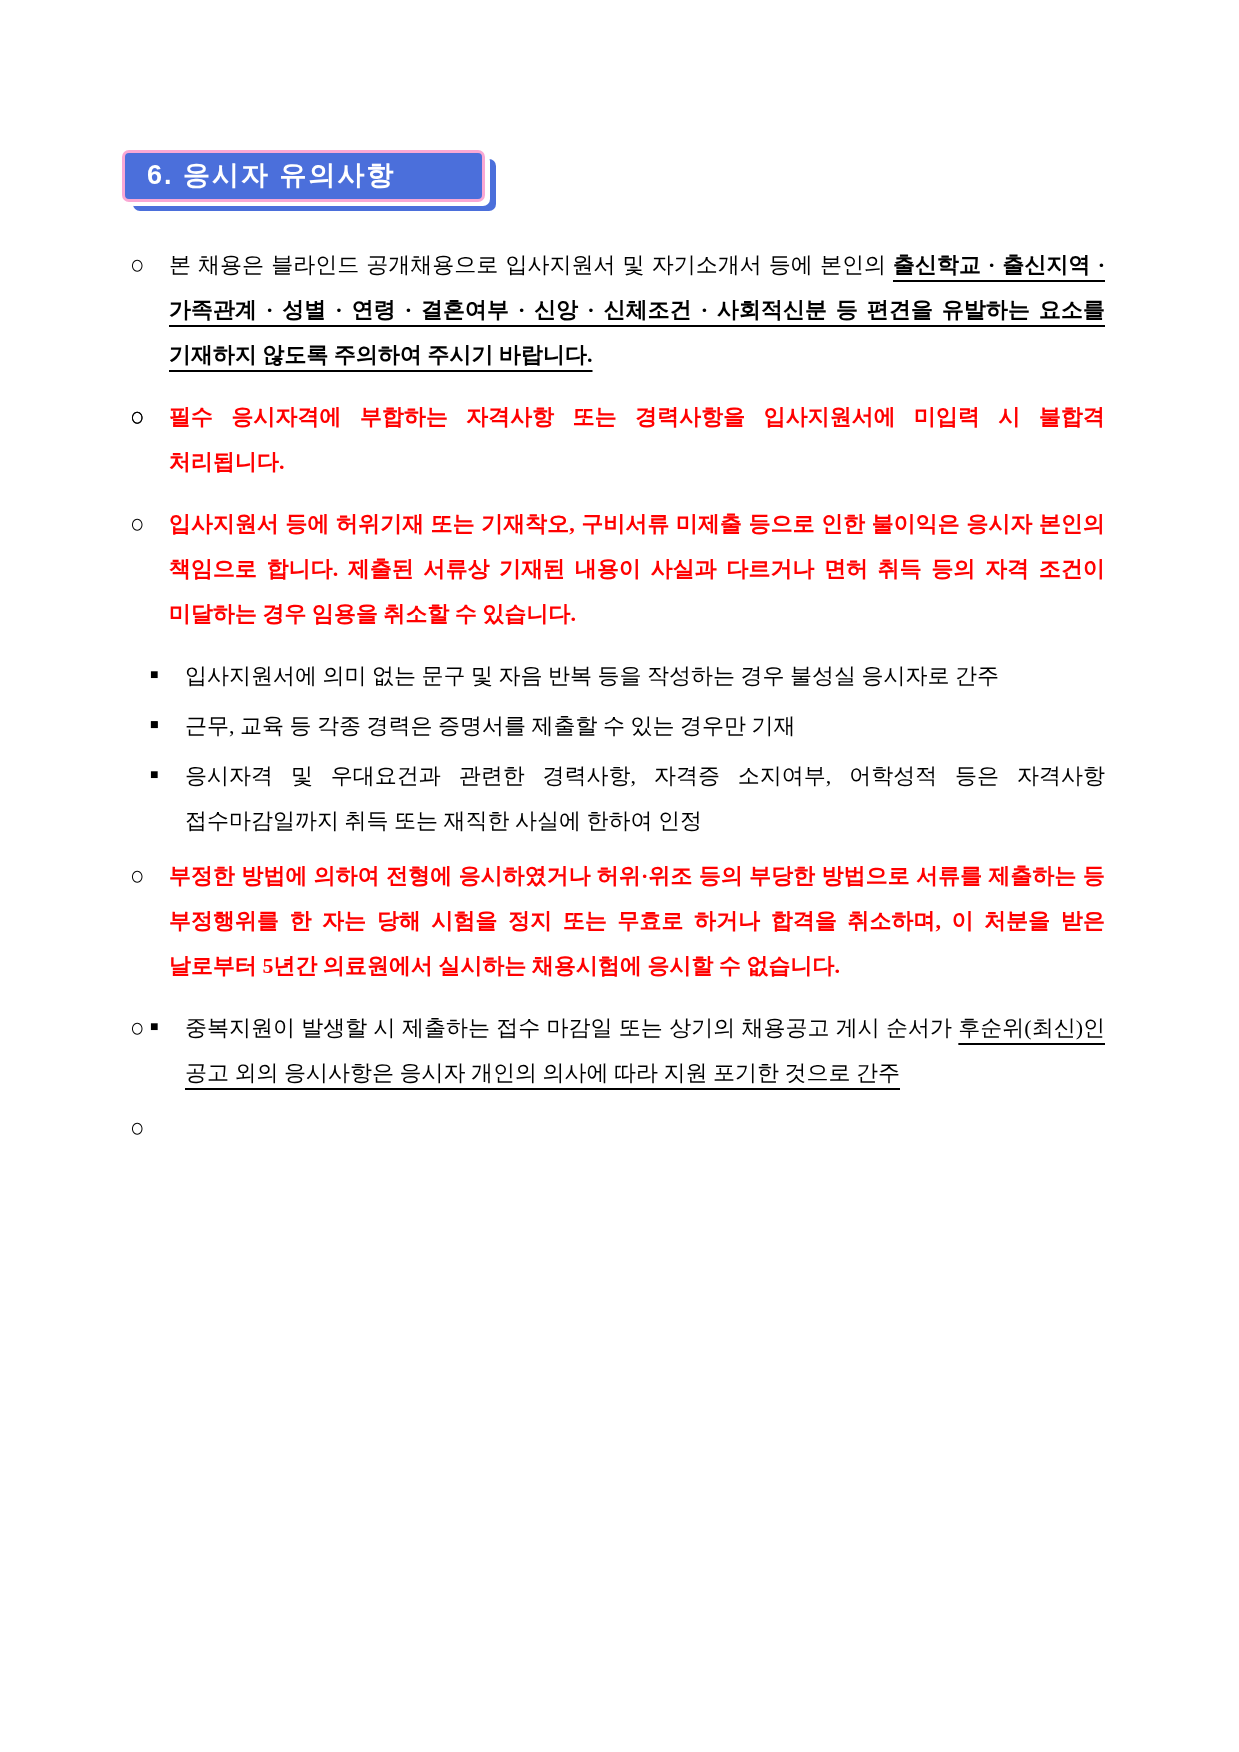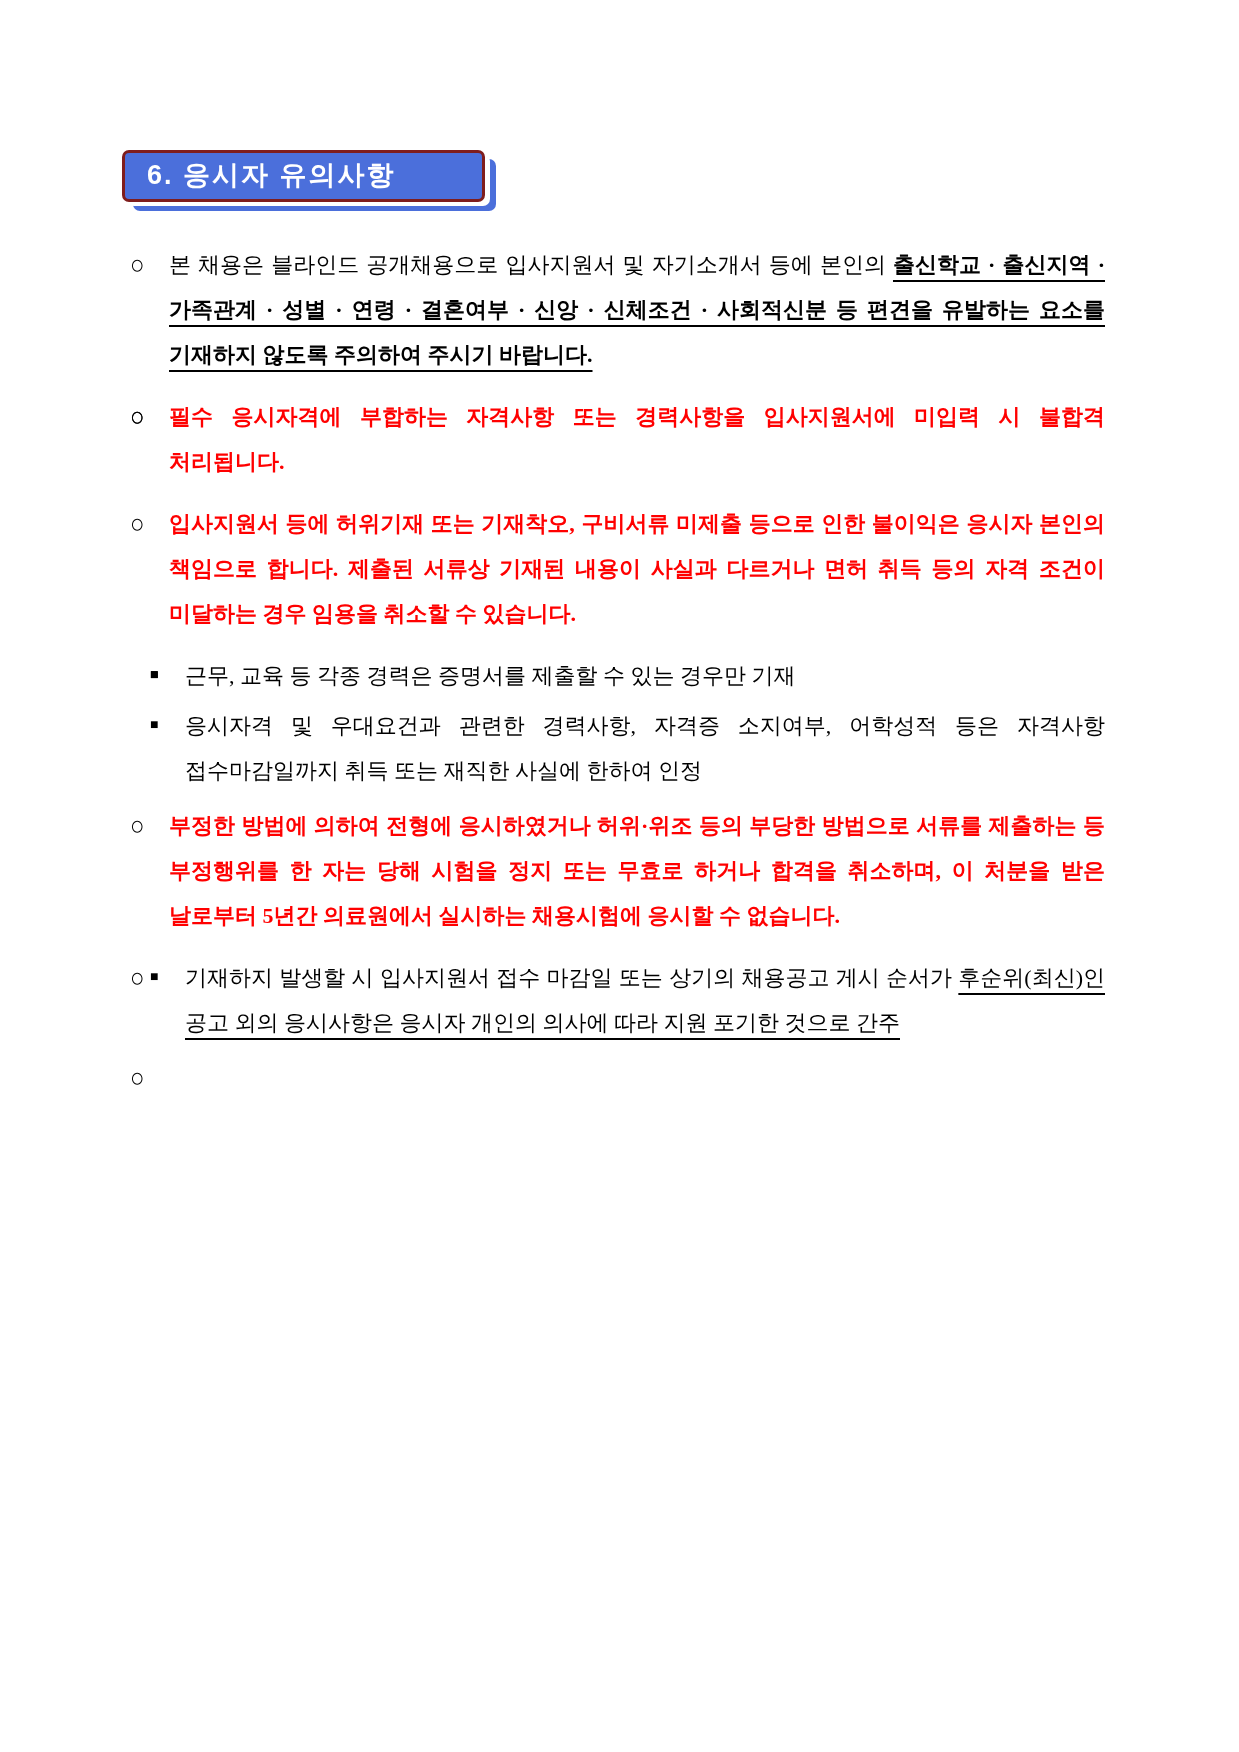--- a/index.html
+++ b/index.html
@@ -18,21 +18,21 @@
     width: 1239px;
     height: 1752px;
     padding: 150px 134px 0 122px;
   }
 
   
   .section-header {
     display: inline-block;
     position: relative;
     background: #4b6fdb;
-    border: 3px solid #7f1d1d;
+    border: 3px solid #f9a8d4;
     border-radius: 7px;
     color: #ffffff;
     font-family: "Liberation Sans", "DejaVu Sans", sans-serif;
     font-weight: bold;
     font-size: 27px;
     letter-spacing: 2px;
     line-height: 1;
     padding: 9px 86px 10px 22px;
     box-shadow: 5px 4px 0 0 #ffffff, 11px 9px 0 0 #4b6fdb;
     margin-bottom: 40px;
@@ -88,22 +88,22 @@
 <div class="page">
   <div class="section-header">
     <span>6. 응시자 유의사항</span>
   </div>
 
   <div class="notice-list">
       <div class="notice circle"><span class="marker">○</span><span class="text"><span>본 채용은 블라인드 공개채용으로 입사지원서 및 자기소개서 등에 본인의 </span><span class="b u">출신학교 · 출신지역 · 가족관계 · 성별 · 연령 · 결혼여부 · 신앙 · 신체조건 · 사회적신분 등 편견을 유발하는 요소를 기재하지 않도록 주의하여 주시기 바랍니다.</span></span></div>
       <div class="notice circle"><span class="marker">○</span></div>
       <div class="notice circle red"><span class="marker">○</span><span class="text"><span>필수 응시자격에 부합하는 자격사항 또는 경력사항을 입사지원서에 미입력 시 불합격 처리됩니다.</span></span></div>
       <div class="notice circle red"><span class="marker">○</span><span class="text"><span>입사지원서 등에 허위기재 또는 기재착오, 구비서류 미제출 등으로 인한 불이익은 응시자 본인의 책임으로 합니다. 제출된 서류상 기재된 내용이 사실과 다르거나 면허 취득 등의 자격 조건이 미달하는 경우 임용을 취소할 수 있습니다.</span></span></div>
-      <div class="notice square"><span class="marker">■</span></div>
+      <div class="notice square"><span class="marker">■</span><span class="text"><span>입사지원서에 의미 없는 문구 및 자음 반복 등을 작성하는 경우 불성실 응시자로 간주</span></span></div>
       <div class="notice square"><span class="marker">■</span></div>
       <div class="notice square"><span class="marker">■</span><span class="text"><span>근무, 교육 등 각종 경력은 증명서를 제출할 수 있는 경우만 기재</span></span></div>
       <div class="notice square"><span class="marker">■</span><span class="text"><span>응시자격 및 우대요건과 관련한 경력사항, 자격증 소지여부, 어학성적 등은 자격사항 접수마감일까지 취득 또는 재직한 사실에 한하여 인정</span></span></div>
       <div class="notice circle red gap-before"><span class="marker">○</span><span class="text"><span>부정한 방법에 의하여 전형에 응시하였거나 허위·위조 등의 부당한 방법으로 서류를 제출하는 등 부정행위를 한 자는 당해 시험을 정지 또는 무효로 하거나 합격을 취소하며, 이 처분을 받은 날로부터 5년간 의료원에서 실시하는 채용시험에 응시할 수 없습니다.</span></span></div>
       <div class="notice circle red"><span class="marker">○</span></div>
-      <div class="notice square"><span class="marker">■</span><span class="text"><span>기재하지 발생할 시 입사지원서 접수 마감일 또는 상기의 채용공고 게시 순서가 </span><span class="u">후순위(최신)인 공고 외의 응시사항은 응시자 개인의 의사에 따라 지원 포기한 것으로 간주</span></span></div>
+      <div class="notice square"><span class="marker">■</span><span class="text"><span>중복지원이 발생할 시 제출하는 접수 마감일 또는 상기의 채용공고 게시 순서가 </span><span class="u">후순위(최신)인 공고 외의 응시사항은 응시자 개인의 의사에 따라 지원 포기한 것으로 간주</span></span></div>
       <div class="notice circle gap-before"><span class="marker">○</span></div>
     </div>
 </div>
 
 </body></html>

